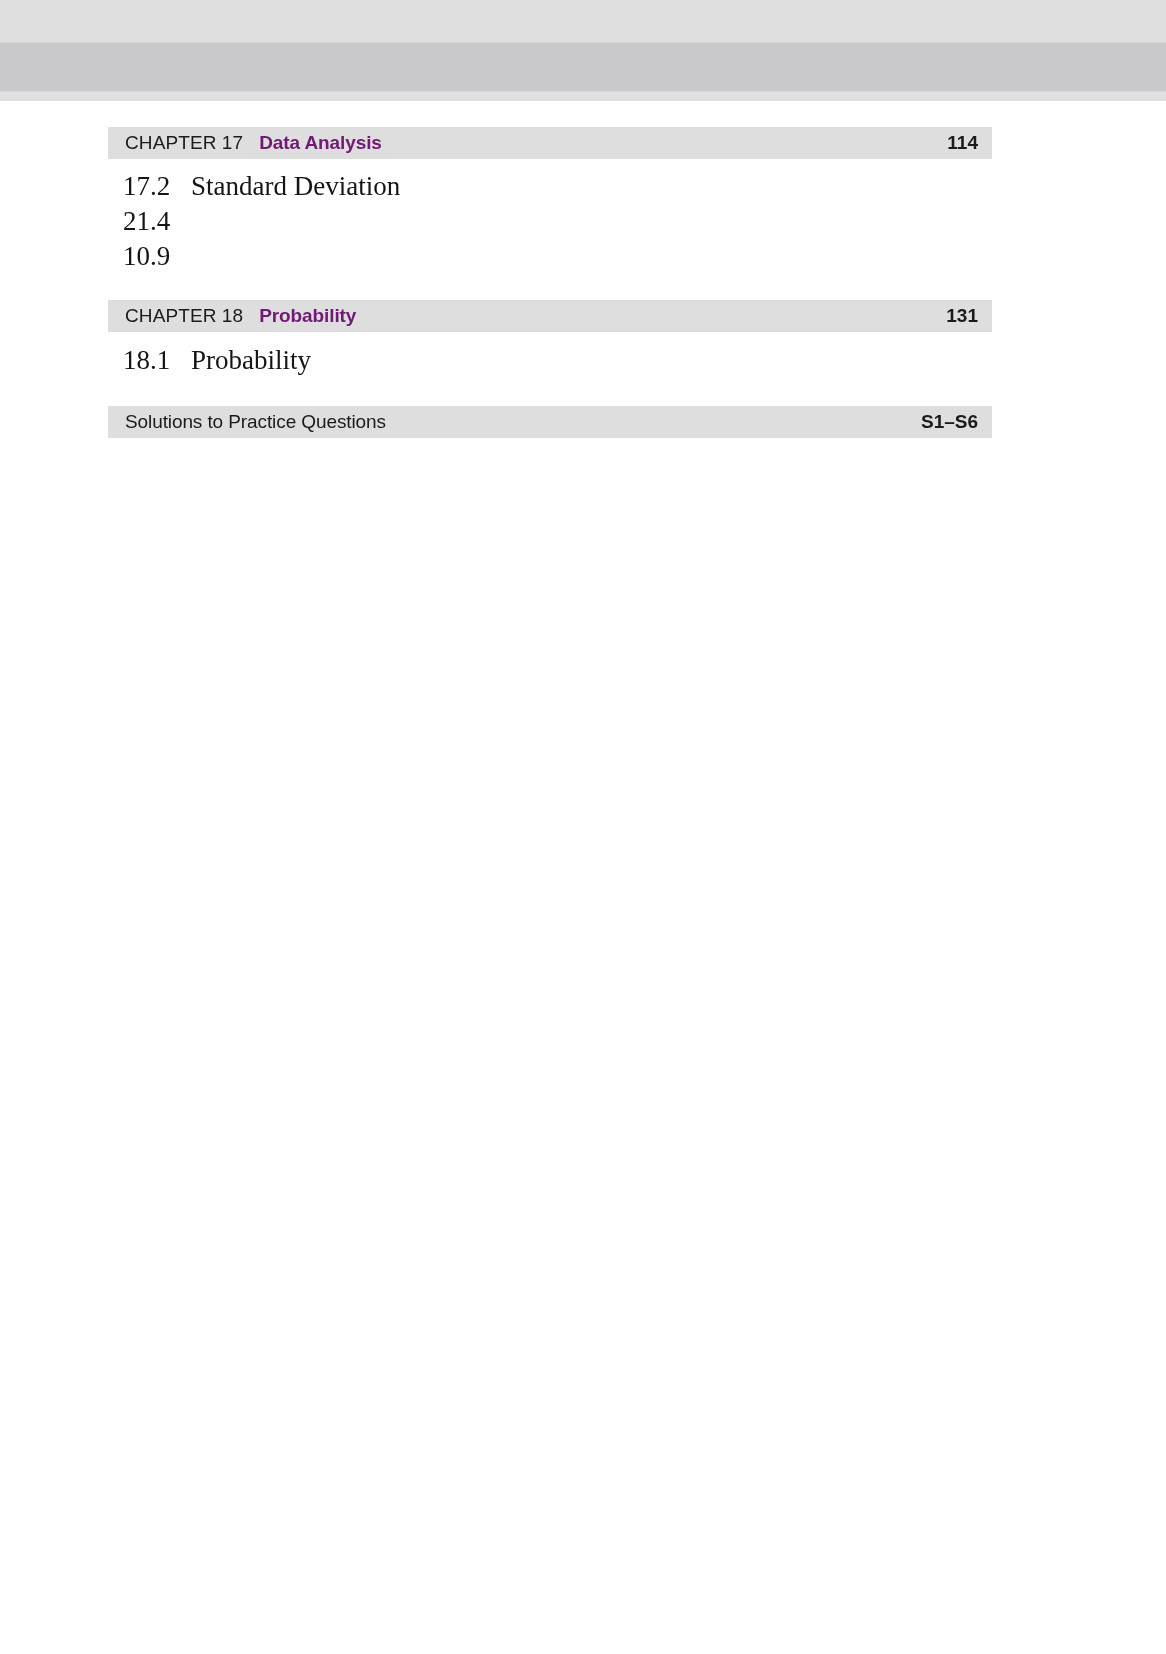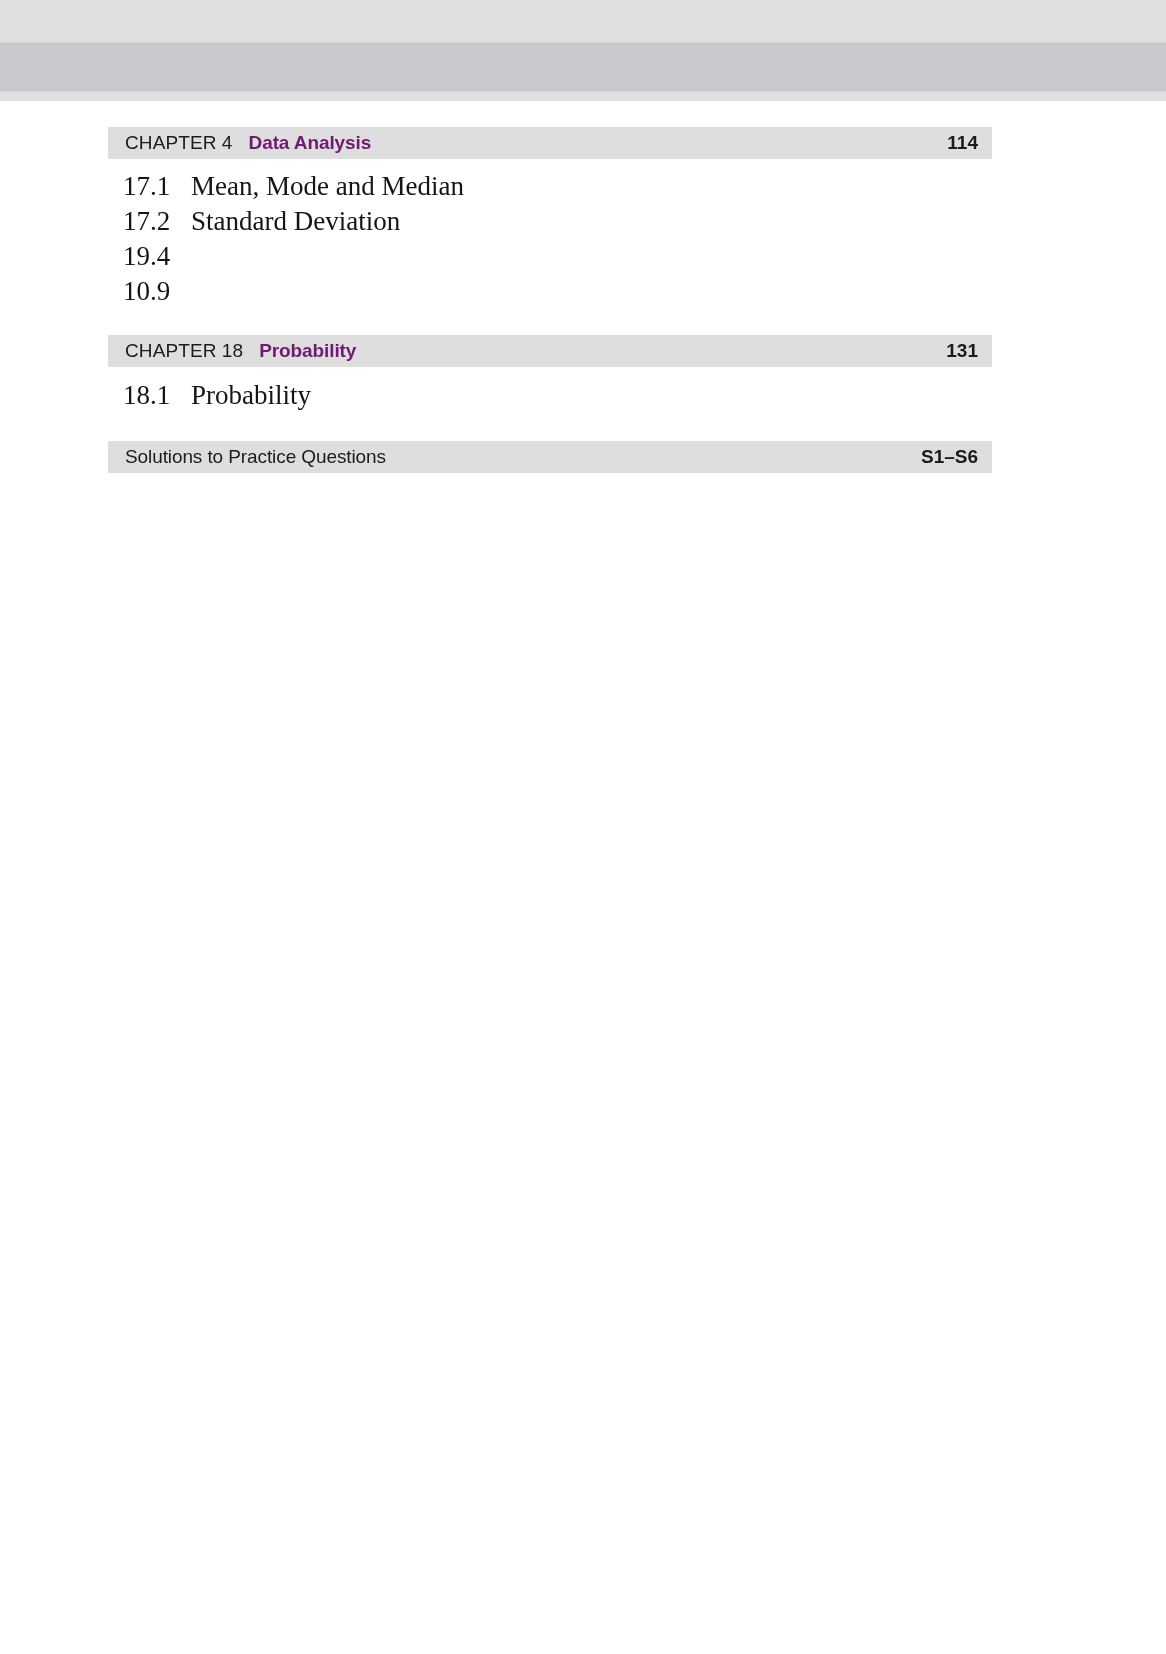--- a/index.html
+++ b/index.html
@@ -161,40 +161,36 @@
 </div>
 
 <div class="page">
   <div class="content">
 
 
     <div class="gap-title"></div>
 
     <div class="bar">
       <div class="bar-left">
-        <span class="bar-chapter-label">CHAPTER 4</span>
+        <span class="bar-chapter-label">CHAPTER 17</span>
         <span class="bar-chapter-title">Data Analysis</span>
       </div>
       <div class="bar-spacer"></div>
       <span class="bar-page">114</span>
     </div>
 
     <div class="gap-after-bar"></div>
 
     <ul class="section-list">
       <li class="section-item">
-        <span class="section-num">17.1</span>
-        <span class="section-name">Mean, Mode and Median</span>
-      </li>
-      <li class="section-item">
         <span class="section-num">17.2</span>
         <span class="section-name">Standard Deviation</span>
       </li>
       <li class="section-item">
-        <span class="section-num">19.4</span>
+        <span class="section-num">21.4</span>
       </li>
       <li class="section-item">
         <span class="section-num">10.9</span>
       </li>
     </ul>
 
     <div class="gap-after-list"></div>
 
     <div class="bar">
       <div class="bar-left">

